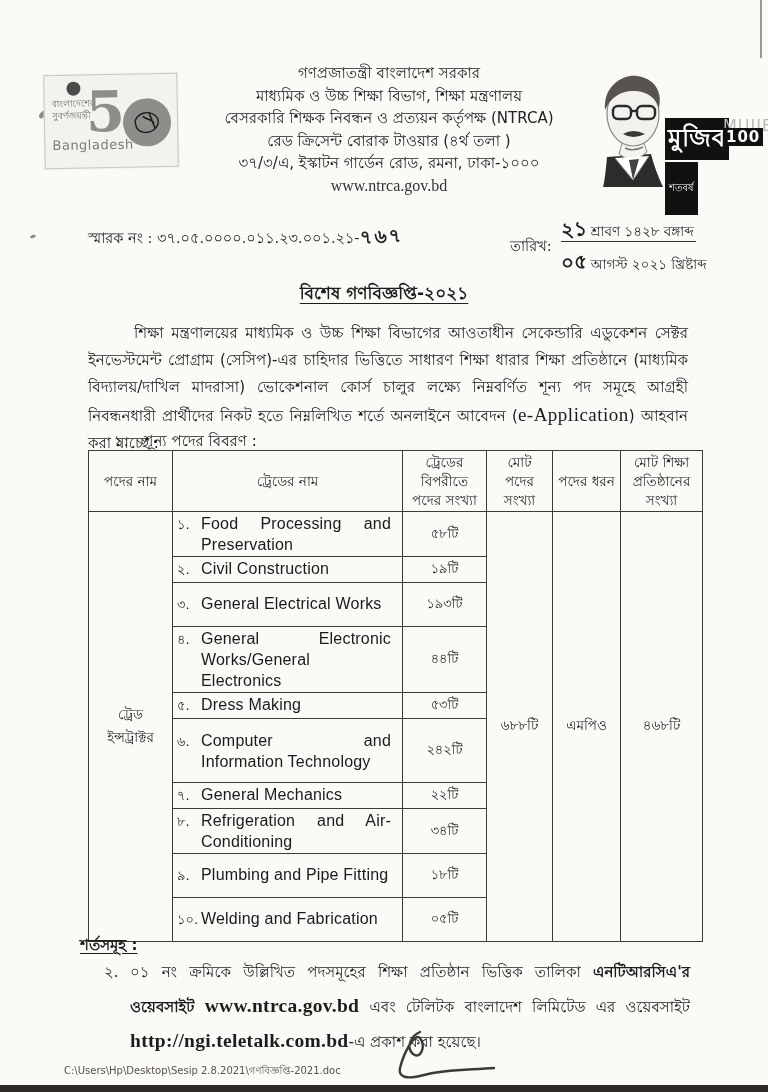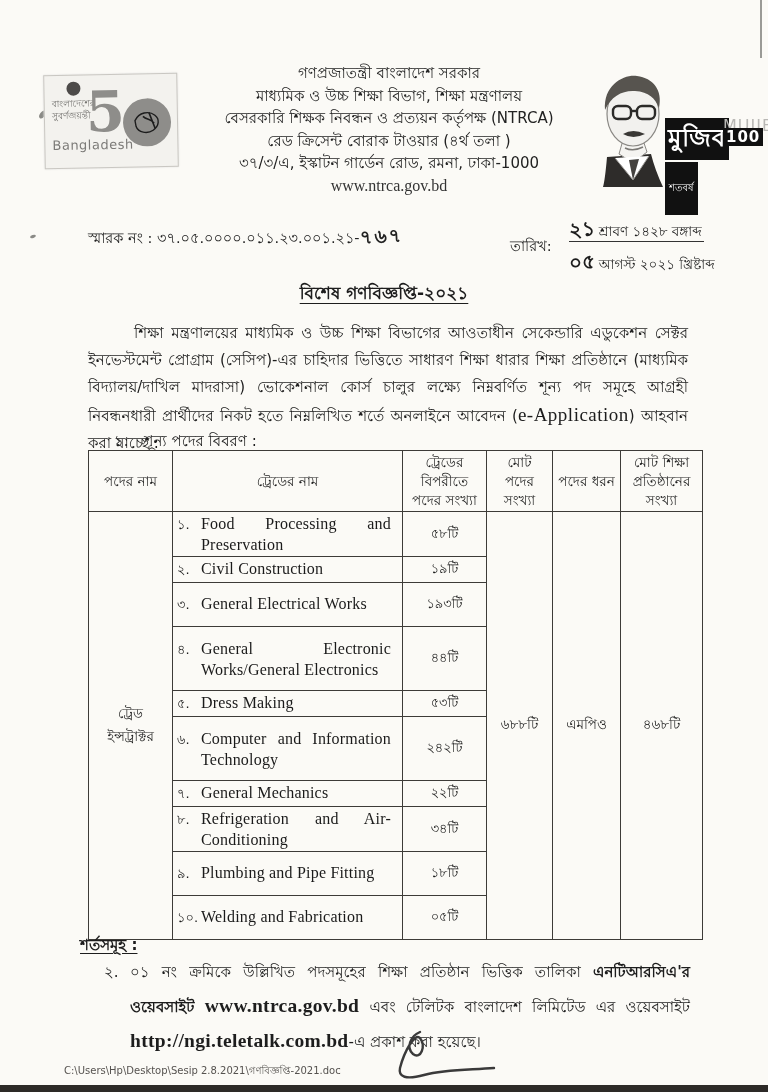--- a/index.html
+++ b/index.html
@@ -42,21 +42,21 @@
     background:#111;color:#fff;padding:1px 3px;display:inline-block;}
   .mujib .shoto{background:#111;color:#fff;font-size:10px;padding:18px 4px;display:inline-block;margin-top:2px;}
   .mujib .en{position:absolute;left:58px;top:-2px;color:#b9b8b5;font-size:16px;letter-spacing:1px;}
   .mujib .hundred{position:absolute;left:58px;top:10px;background:#111;color:#fff;
     font-weight:bold;font-size:15px;padding:0 3px;letter-spacing:1px;}
 
   
   .memo-row{top:222px;left:88px;font-size:14.5px;color:#222;}
   .memo-row .hand{font-size:19px;font-weight:bold;display:inline-block;transform:rotate(-3deg);letter-spacing:2px;}
   .date-block{top:214px;left:510px;}
-  .date-block .lbl{display:inline-block;vertical-align:middle;font-size:14.5px;margin-right:12px;}
+  .date-block .lbl{display:inline-block;vertical-align:middle;font-size:14.5px;margin-right:4px;}
   .date-frac{display:inline-block;vertical-align:middle;text-align:left;font-size:13.5px;}
   .date-frac .top{border-bottom:1.5px solid #333;padding:0 2px 2px 0;}
   .date-frac .bot{padding-top:1px;}
   .date-frac .hand{font-size:20px;font-weight:bold;display:inline-block;transform:rotate(-4deg);margin-right:4px;}
 
   
   .doc-title{top:280px;left:0;width:768px;text-align:center;}
   .doc-title span{font-size:17px;font-weight:bold;text-decoration:underline;text-underline-offset:4px;}
 
   
@@ -69,21 +69,21 @@
 
   
   table.vac{position:absolute;top:450px;left:88px;width:614px;border-collapse:collapse;table-layout:fixed;}
   table.vac td,table.vac th{border:1.4px solid #3d3b38;padding:1px 4px;vertical-align:middle;}
   table.vac th{font-size:13.5px;font-weight:normal;line-height:19px;text-align:center;}
   col.c1{width:84px;}col.c2{width:230px;}col.c3{width:84px;}col.c4{width:66px;}col.c5{width:68px;}col.c6{width:82px;}
   th.h{height:58px;}
   .post-name{font-size:13.5px;text-align:center;}
   .trade-cell{vertical-align:top;}
   .trade-cell .ser{display:inline-block;width:24px;font-size:13px;vertical-align:top;padding-top:2px;}
-  .trade-cell .nm{display:inline-block;width:190px;font-family:Liberation Serif, serif;
+  .trade-cell .nm{display:inline-block;width:190px;font-family:Liberation Sans, sans-serif;
     font-size:16px;line-height:21px;text-align:justify;color:#1a1a1a;letter-spacing:.2px;}
   td.cnt{font-size:13px;text-align:center;}
   td.mid{font-size:13.5px;text-align:center;}
   tr.h1{height:22px;}tr.h2{height:44px;}tr.h3{height:64px;}
 
   
   .cond-head{top:933px;left:80px;font-size:15px;font-weight:bold;text-decoration:underline;text-underline-offset:3px;}
   .cond-item{top:956px;left:104px;width:592px;font-size:15px;line-height:33px;text-align:justify;}
   .cond-item .ser{display:inline-block;width:26px;vertical-align:top;}
   .cond-item .body{display:inline-block;width:560px;text-align:justify;}
@@ -117,21 +117,21 @@
       <path d="M20 6 L26 22 M14 10 C18 14, 22 12, 25 17" fill="none" stroke="#1d1d1d" stroke-width="1.6"></path>
     </svg>
   </div>
 </div>
 
 <div class="abs gov-header">
   <div class="ln">গণপ্রজাতন্ত্রী বাংলাদেশ সরকার</div>
   <div class="ln">মাধ্যমিক ও উচ্চ শিক্ষা বিভাগ, শিক্ষা মন্ত্রণালয়</div>
   <div class="ln">বেসরকারি শিক্ষক নিবন্ধন ও প্রত্যয়ন কর্তৃপক্ষ (NTRCA)</div>
   <div class="ln">রেড ক্রিসেন্ট বোরাক টাওয়ার (৪র্থ তলা )</div>
-  <div class="ln">৩৭/৩/এ, ইস্কাটন গার্ডেন রোড, রমনা, ঢাকা-1000</div>
+  <div class="ln">৩৭/৩/এ, ইস্কাটন গার্ডেন রোড, রমনা, ঢাকা-১০০০</div>
   <div class="site">www.ntrca.gov.bd</div>
 </div>
 
 <div class="abs mujib">
   <svg width="100" height="125" viewBox="0 0 100 125">
     <path d="M22 95 Q20 118 18 125 L78 125 Q70 108 66 92 Z" fill="#2e2c2a"></path>
     <path d="M34 92 Q48 104 62 90 L58 78 L38 78 Z" fill="#f5f4f1" stroke="#8a8884" stroke-width="1"></path>
     <ellipse cx="48" cy="52" rx="26" ry="32" fill="#f2f1ee" stroke="#8a8884" stroke-width="1.2"></ellipse>
     <path d="M20 48 C18 22, 40 12, 52 14 C68 16, 78 28, 74 46 C70 36, 64 30, 50 29 C38 28, 26 34, 20 48 Z" fill="#57544f"></path>
     <rect x="28" y="44" width="18" height="13" rx="5" fill="none" stroke="#2b2a28" stroke-width="2.4"></rect>

